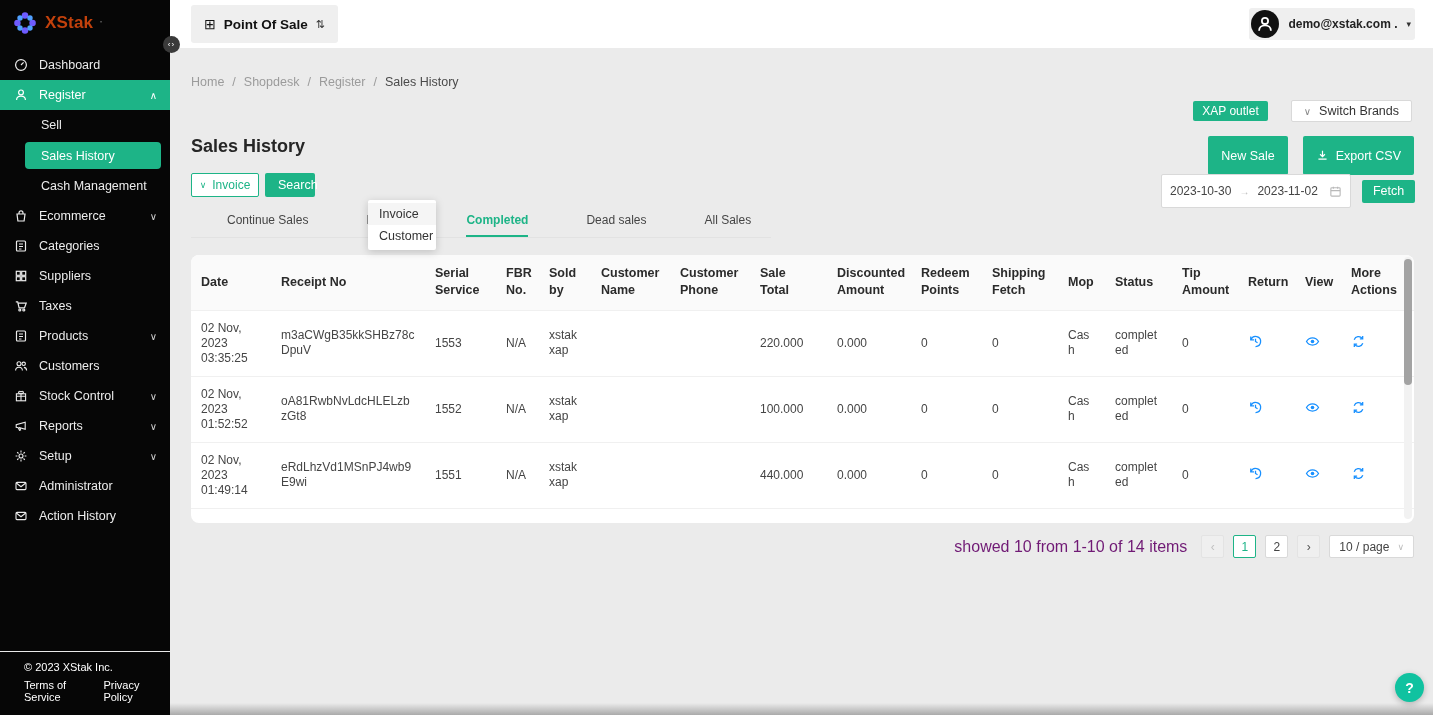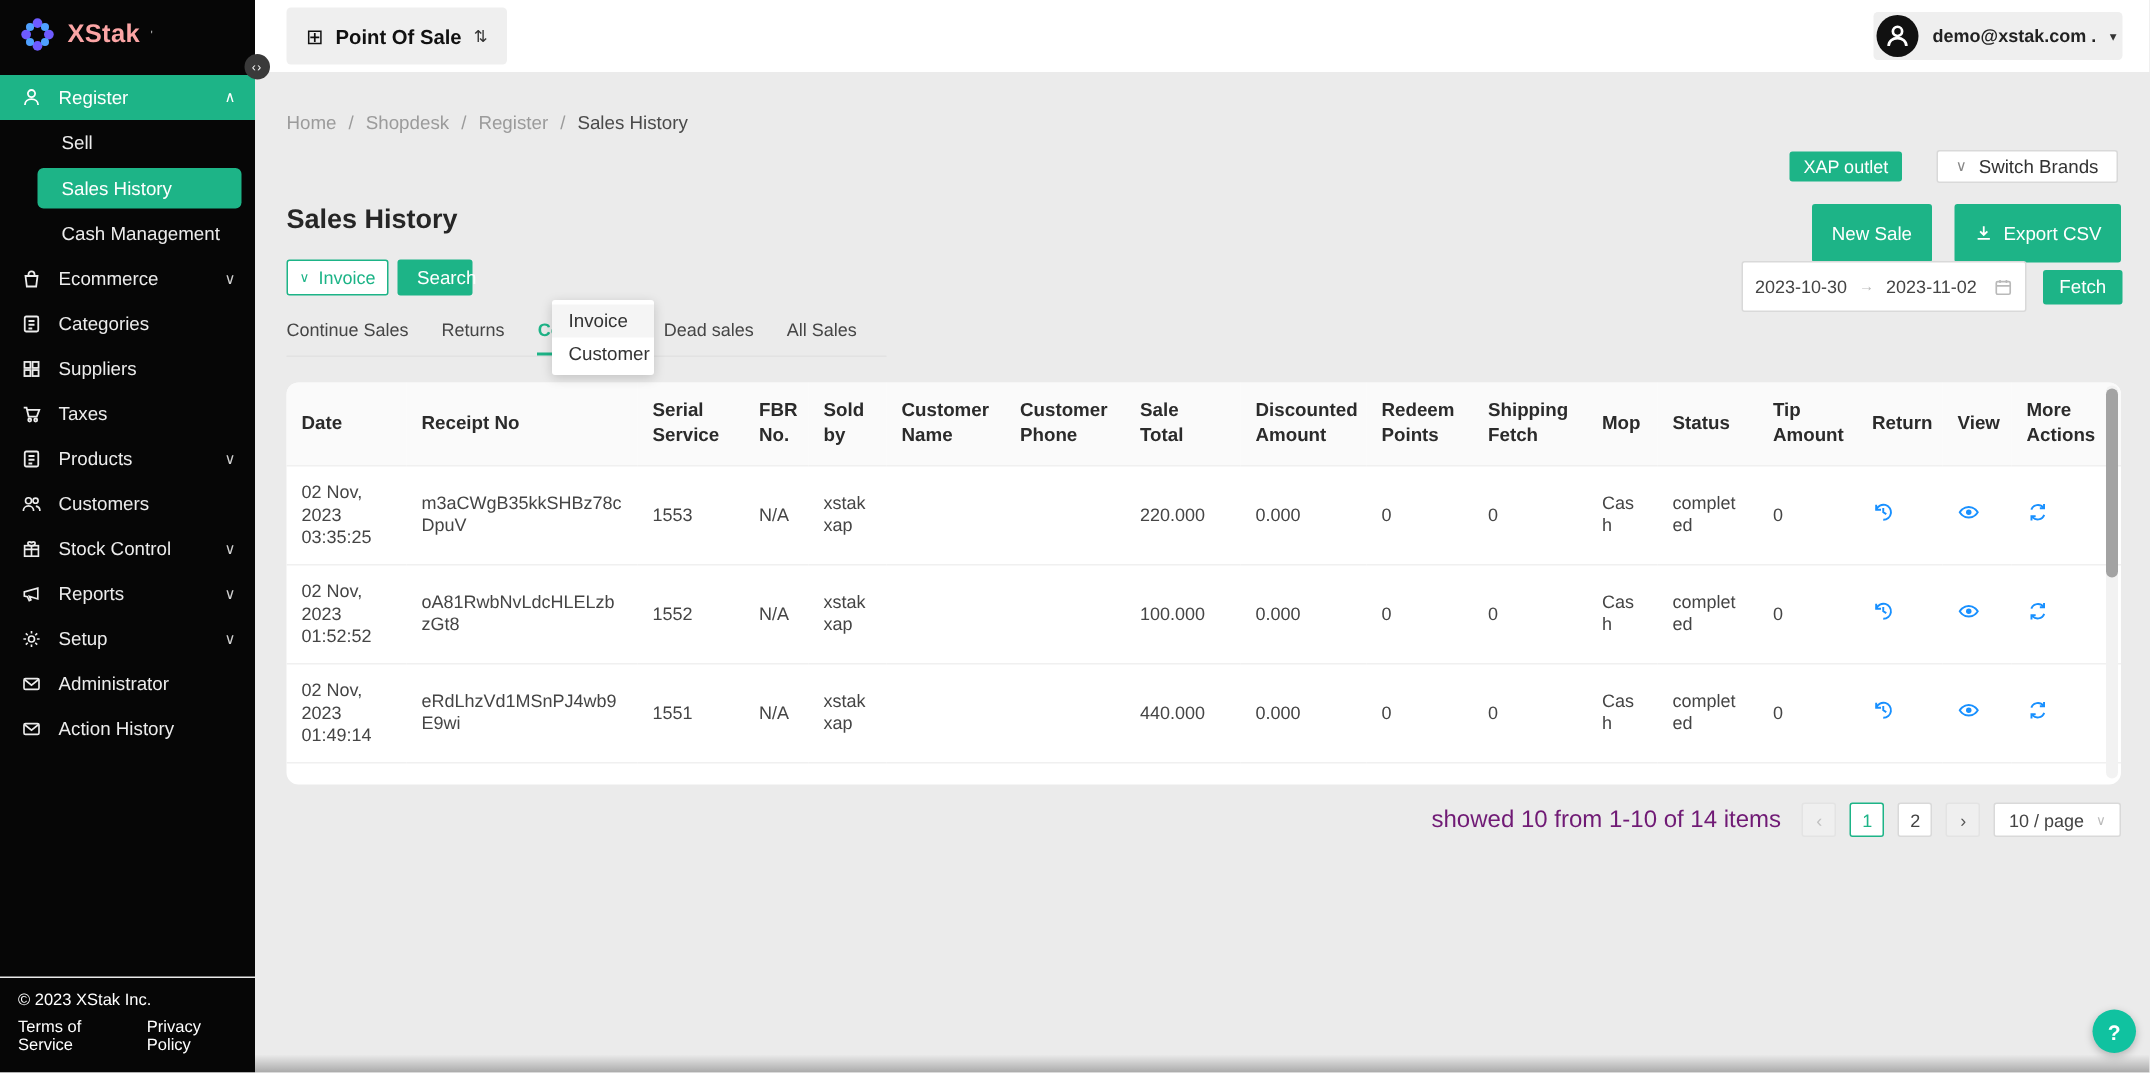--- a/index.html
+++ b/index.html
@@ -2,34 +2,34 @@
 <html><head>
 <meta charset="utf-8">
 <style>
   * { box-sizing: border-box; margin: 0; padding: 0; }
   html,body { width:1433px; height:715px; overflow:hidden; }
   body { font-family:"Liberation Sans", sans-serif; background:#ebebeb; position:relative; color:#333; }
 
   
   .sidebar { position:absolute; left:0; top:0; width:170px; height:715px; background:#060606; z-index:30; }
   .logo-row { display:flex; align-items:center; gap:7px; padding:10px 12px 6px 12px; cursor:pointer; }
-  .logo-text { color:#fca5a5; font-size:17px; font-weight:bold; letter-spacing:.2px; }
+  .logo-text { color:#c2410c; font-size:17px; font-weight:bold; letter-spacing:.2px; }
   .logo-tm { color:#bbb; font-size:8px; vertical-align:top; }
   .collapse-handle { position:absolute; left:163px; top:36px; width:17px; height:17px; border-radius:50%;
       background:#3a3a3a; color:#fff; font-size:8px; display:flex; align-items:center; justify-content:center;
       z-index:40; cursor:pointer; letter-spacing:1px; }
   .nav { margin-top:8px; font-size:12.5px; }
   .nav-item { display:flex; align-items:center; gap:11px; height:30px; padding:0 13px; color:#ececec; cursor:pointer; }
   .nav-item .nicon { width:15px; display:flex; justify-content:center; }
   .nav-item .chev { margin-left:auto; font-size:10px; color:#cfcfcf; }
   .nav-item.active-parent { background:#1DB487; color:#fff; }
   .nav-item.active-parent .chev { color:#fff; }
   .sub-item { display:flex; align-items:center; height:30px; padding-left:41px; color:#ececec; font-size:12.5px; cursor:pointer; }
   .sub-item.active { background:#1DB487; color:#fff; margin:2px 9px 2px 25px; height:27px; padding-left:16px; border-radius:4px; }
-  .side-footer { position:absolute; bottom:0; left:0; width:170px; border-top:1px solid #e9e9e9; padding:9px 12px 12px 12px; }
+  .side-footer { position:absolute; bottom:0; left:0; width:170px; border-top:1px solid #e9e9e9; padding:9px 12px 12px 24px; }
   .side-footer .copy { color:#fff; font-size:11px; margin-bottom:6px; }
   .side-footer .links { display:flex; gap:14px; color:#fff; font-size:11px; }
   .side-footer .links span { cursor:pointer; }
 
   
   .topbar { position:absolute; left:170px; top:0; width:1263px; height:48px; background:#fff; z-index:10; }
   .pos-btn { position:absolute; left:21px; top:5px; height:38px; background:#efefef; border-radius:3px;
       display:flex; align-items:center; gap:8px; padding:0 13px; font-size:13.5px; font-weight:bold; color:#111; cursor:pointer; }
   .pos-grid { font-size:14px; font-weight:normal; }
   .pos-sort { font-size:11px; color:#333; font-weight:normal; }
@@ -66,21 +66,21 @@
   .btn-search { width:50px; height:24px; }
   .date-row { position:absolute; top:126px; right:18px; display:flex; gap:11px; align-items:center; }
   .date-range { width:190px; height:34px; background:#fff; border:1px solid #d9d9d9; border-radius:2px;
       display:flex; align-items:center; padding:0 8px; font-size:12px; color:#444; gap:8px; }
   .date-range .darrow { color:#bbb; font-size:10px; }
   .btn-fetch { width:53px; height:23px; justify-content:center; }
 
   
   .tabs { position:absolute; left:21px; top:160px; display:inline-flex; gap:22px; border-bottom:1px solid #e2e2e2;
       padding-right:20px; z-index:1; }
-  .tab { font-size:12px; color:#454545; padding:5px 0 10px 0; cursor:pointer; }
+  .tab { font-size:12px; color:#454545; padding:5px 0 10px 0; cursor:pointer;margin-left:36px; }
   .tab.active { color:#1DB487; font-weight:bold; box-shadow: inset 0 -2px 0 #1DB487; }
 
   
   .type-dropdown { position:absolute; left:198px; top:152px; width:68px; background:#fff; border-radius:2px;
       box-shadow:0 2px 8px rgba(0,0,0,.18); padding:3px 0; z-index:25; }
   .type-option { font-size:12.5px; color:#333; padding:4px 11px; cursor:pointer; }
   .type-option.selected { background:#f5f5f5; }
 
   
   .table-card { position:absolute; left:21px; top:207px; width:1223px; height:268px; background:#fff;
@@ -133,20 +133,29 @@
             <circle cx="7.4" cy="16.6" r="2.5"></circle>
             <circle cx="16.6" cy="16.6" r="2.5"></circle>
           </g>
       </svg>
     </span>
     <span class="logo-text">XStak</span>
     <span class="logo-tm">'</span>
   </div>
 
   <div class="nav">
+    <div class="nav-item">
+      <span class="nicon">
+        <svg width="14" height="14" viewBox="0 0 14 14" fill="none" stroke="#ececec" stroke-width="1.2">
+            <circle cx="7" cy="7" r="5.4"></circle>
+            <path d="M7 7L9.6 4.4"></path>
+          </svg>
+      </span>
+      <span>Dashboard</span>
+    </div>
 
     <div class="nav-item active-parent">
       <span class="nicon">
         <svg width="14" height="14" viewBox="0 0 14 14" fill="none" stroke="#fff" stroke-width="1.2">
             <circle cx="7" cy="4.4" r="2.4"></circle>
             <path d="M2.6 12c0-2.5 2-3.9 4.4-3.9s4.4 1.4 4.4 3.9"></path>
           </svg>
       </span>
       <span>Register</span>
       <span class="chev">∧</span>

